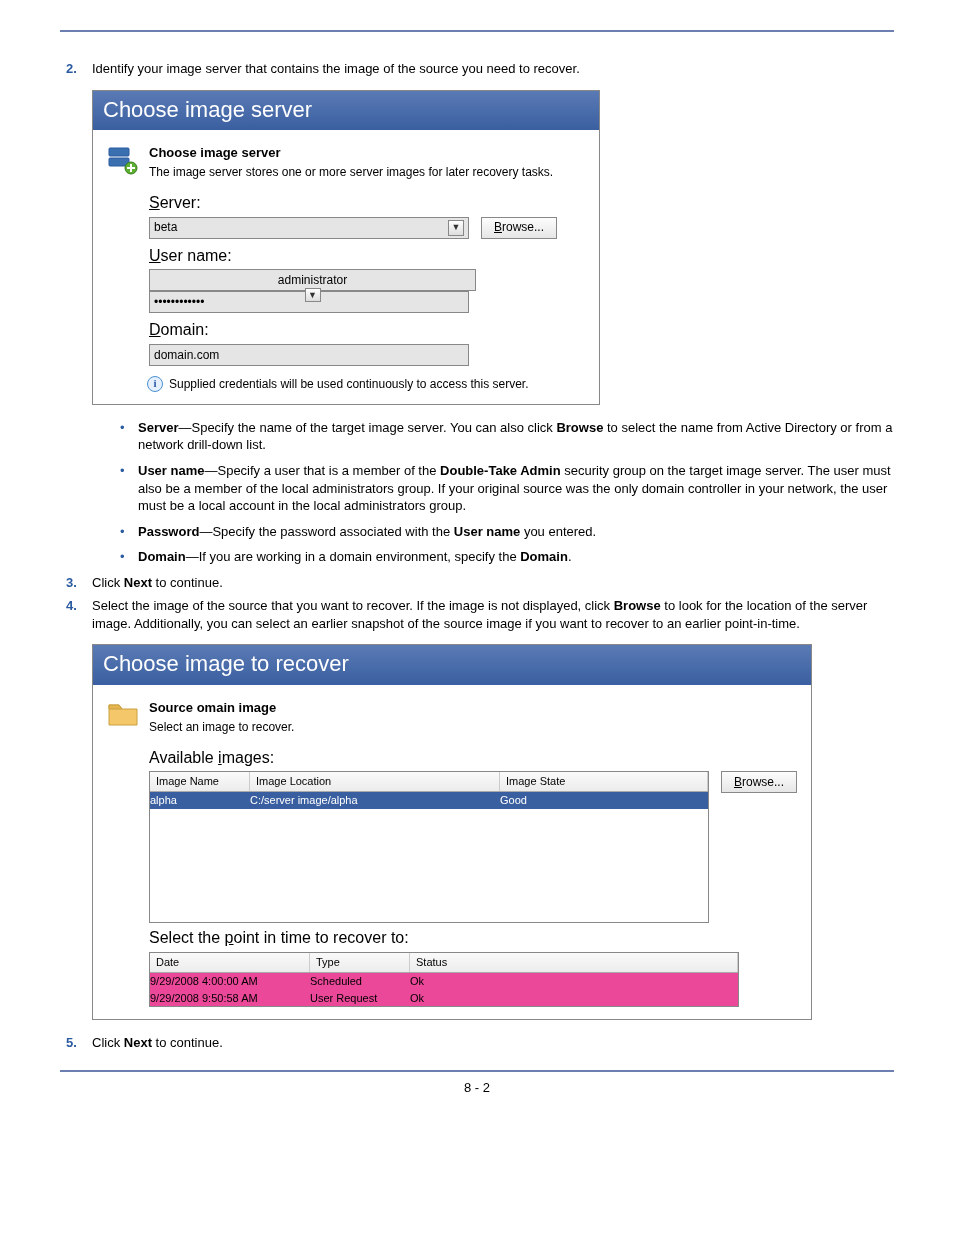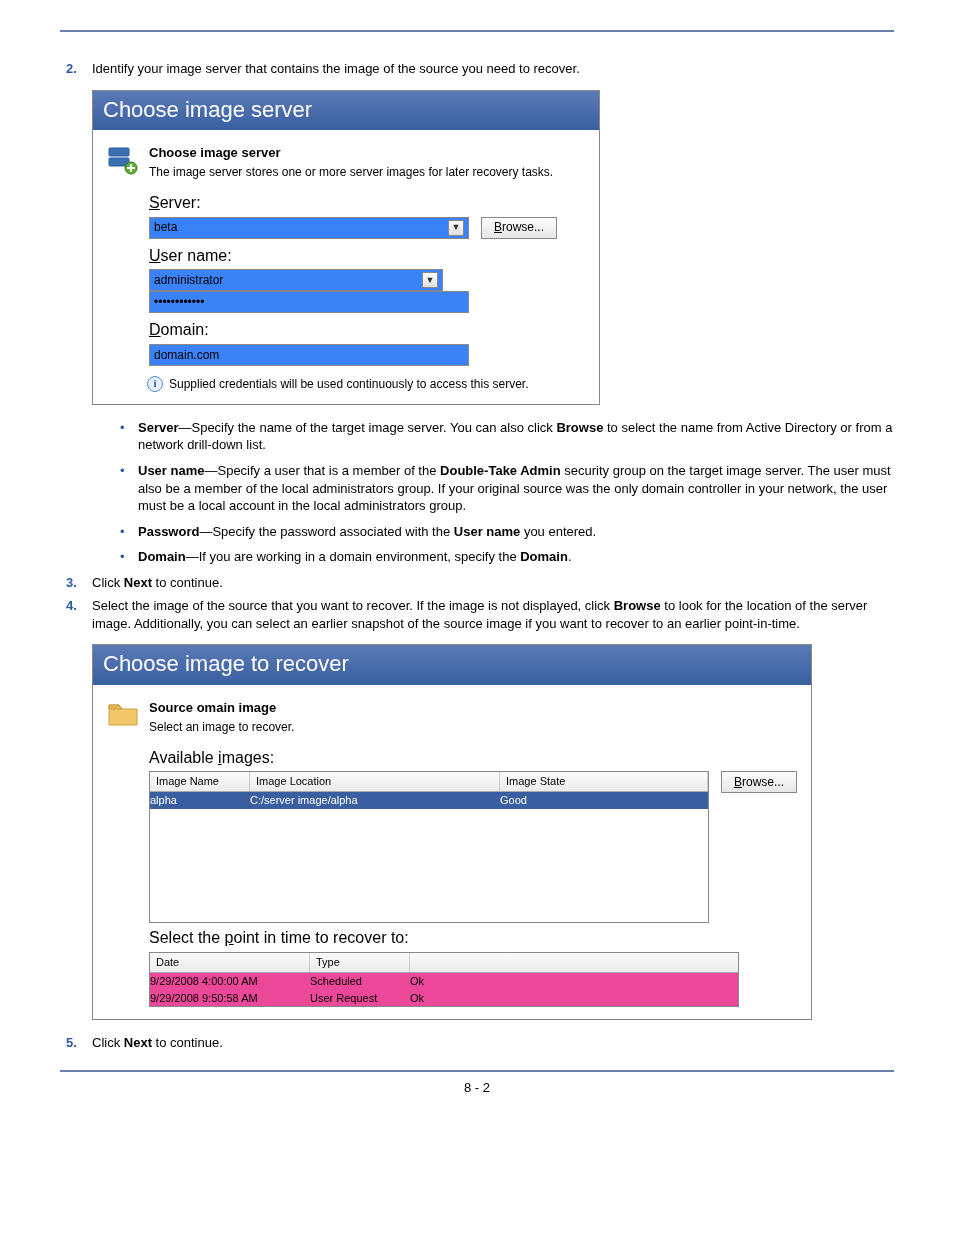--- a/index.html
+++ b/index.html
@@ -77,21 +77,21 @@
   .ss-head { display: flex; align-items: flex-start; gap: 10px; margin-bottom: 12px; }
   .ss-icon { width: 32px; height: 32px; flex: 0 0 32px; }
   .ss-head-text .ss-h { font-weight: bold; font-size: 13px; }
   .ss-head-text .ss-sub { font-size: 12px; margin-top: 2px; }
   .ss-form { margin-left: 42px; }
   .fld-label { font-size: 16px; margin-top: 6px; margin-bottom: 3px; }
   .fld-label .u { text-decoration: underline; }
   .row { display: flex; align-items: center; gap: 12px; }
   .input, .select-box {
     border: 1px solid #888;
-    background: #3b82f6;
+    background: #e5e5e5;
     height: 22px;
     padding: 2px 4px;
     font-size: 12px;
     display: flex;
     align-items: center;
     justify-content: space-between;
   }
   .select-box .caret {
     width: 16px; height: 16px;
     border: 1px solid #888;
@@ -104,21 +104,21 @@
     background: linear-gradient(#fdfdfd,#e6e6e6);
     padding: 2px 12px;
     height: 22px;
     font-size: 12px;
     cursor: pointer;
     display: inline-flex;
     align-items: center;
   }
   .btn .u { text-decoration: underline; }
   .w-server { width: 320px; }
-  .w-user { width: 294px; }
+  .w-user { width: 327px; flex-direction: column; }
   .w-pass { width: 320px; }
   .w-domain { width: 320px; }
   .info-row { display: flex; align-items: center; gap: 6px; margin-top: 10px; margin-left: -2px; }
   .info-icon {
     width: 16px; height: 16px; border-radius: 50%;
     background: #e6f0ff; border: 1px solid #4a90d0;
     display: flex; align-items: center; justify-content: center;
     font-size: 11px; font-weight: bold; color: #2a5aa0;
     font-family: Georgia, serif;
   }
@@ -274,20 +274,21 @@
                 </div>
             </div>
 
             <div class="fld-label" style="margin-top:4px;">
               <span>Select the </span><span class="u">p</span><span>oint in time to recover to:</span>
             </div>
             <div class="tbl2">
               <div class="tbl-hdr">
                 <div class="col-date">Date</div>
                 <div class="col-type">Type</div>
+                <div class="col-status">Status</div>
               </div>
               <div class="tbl2-body">
                 <div class="tbl-row">
                   <div class="col-date">9/29/2008 4:00:00 AM</div>
                   <div class="col-type">Scheduled</div>
                   <div class="col-status">Ok</div>
                 </div>
                 <div class="tbl-row">
                   <div class="col-date">9/29/2008 9:50:58 AM</div>
                   <div class="col-type">User Request</div>

